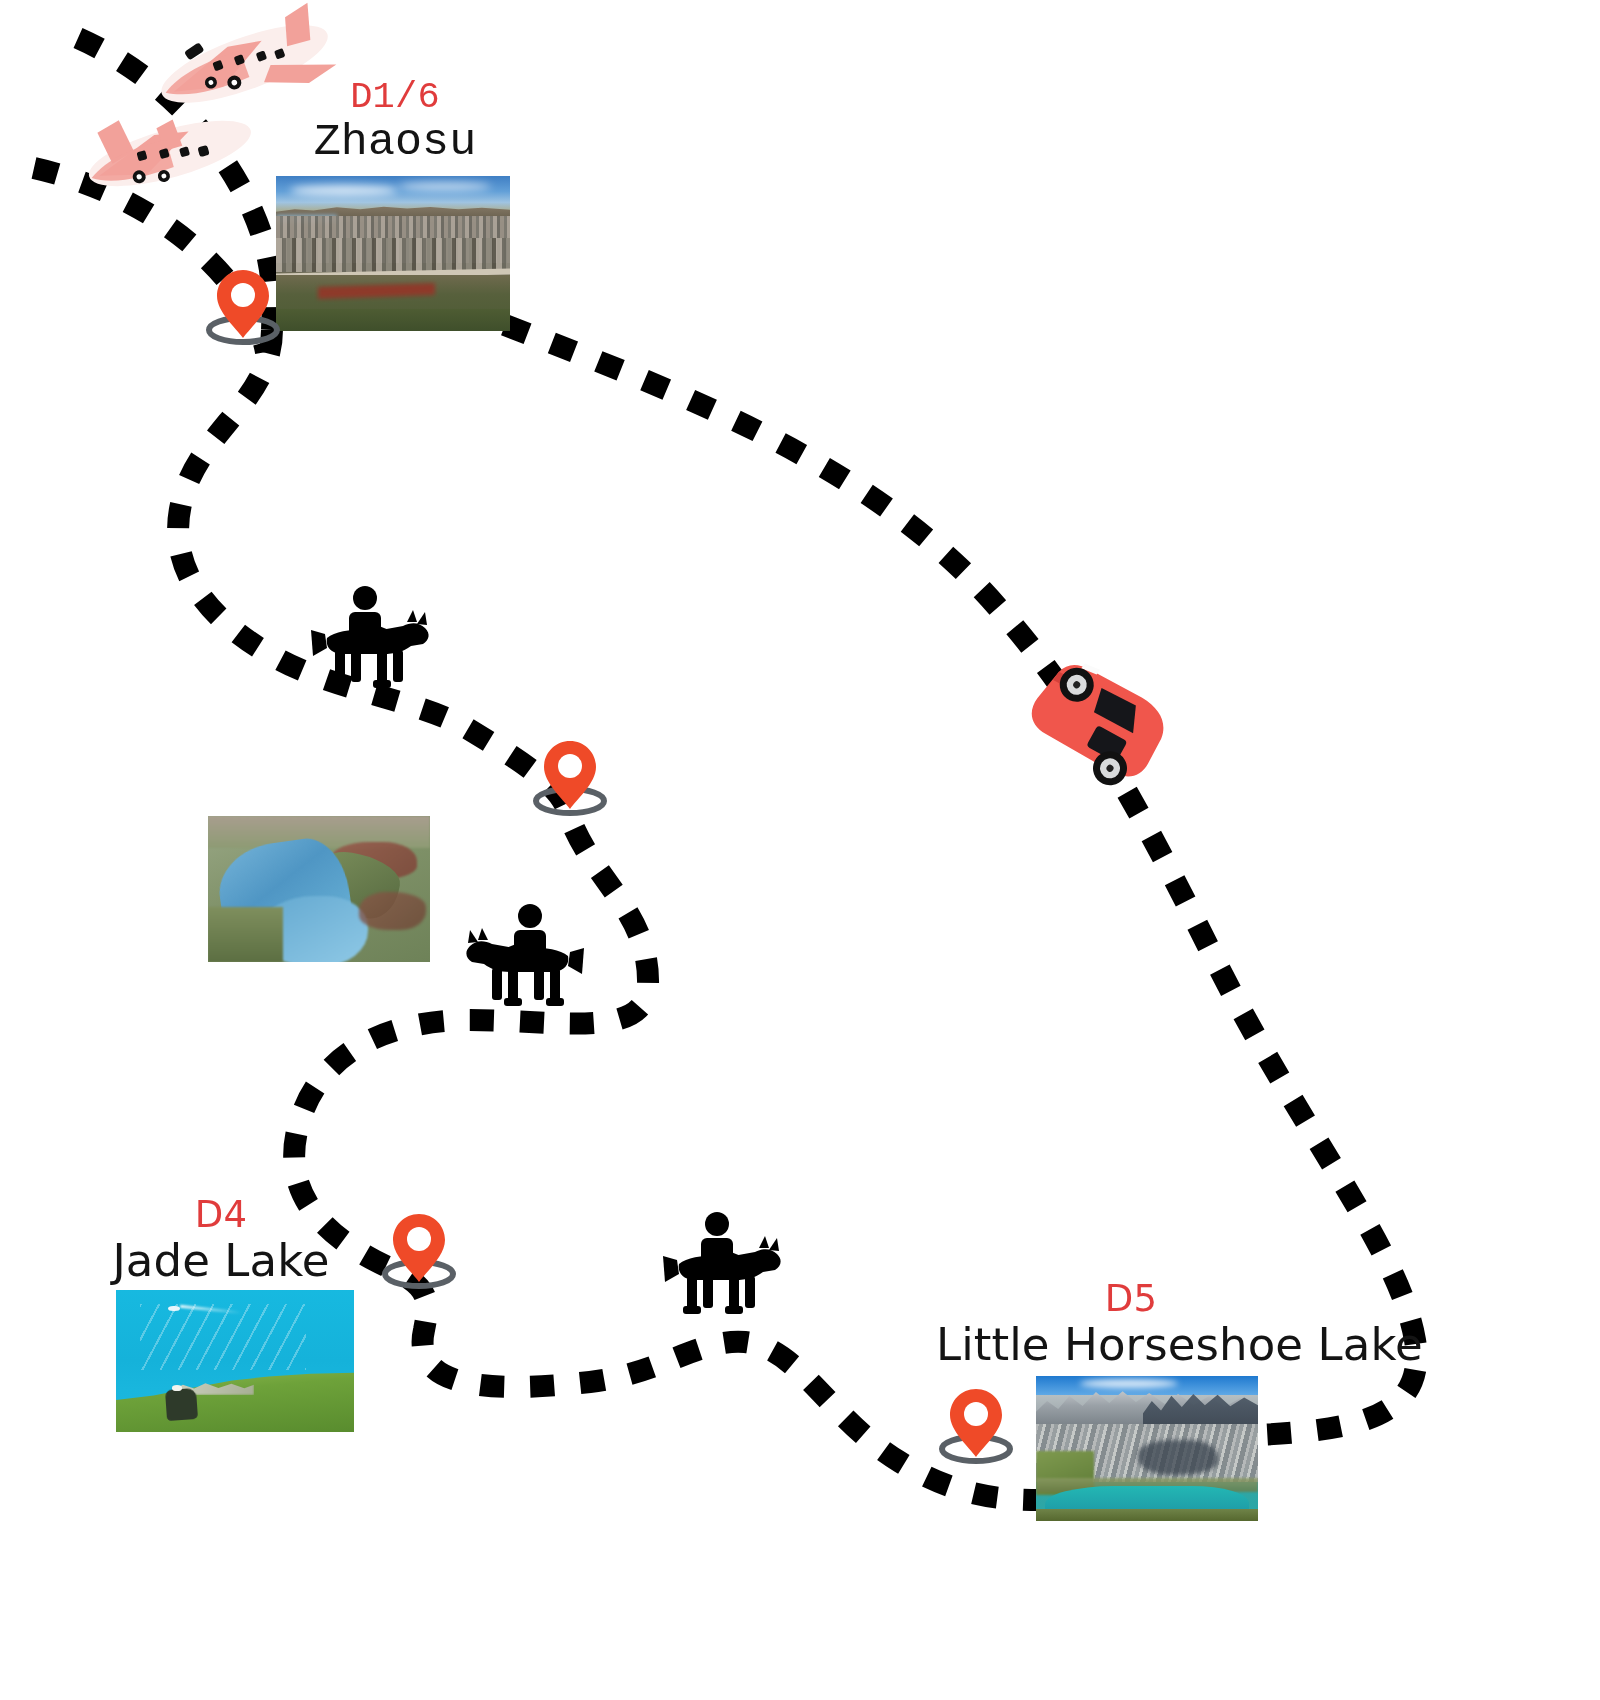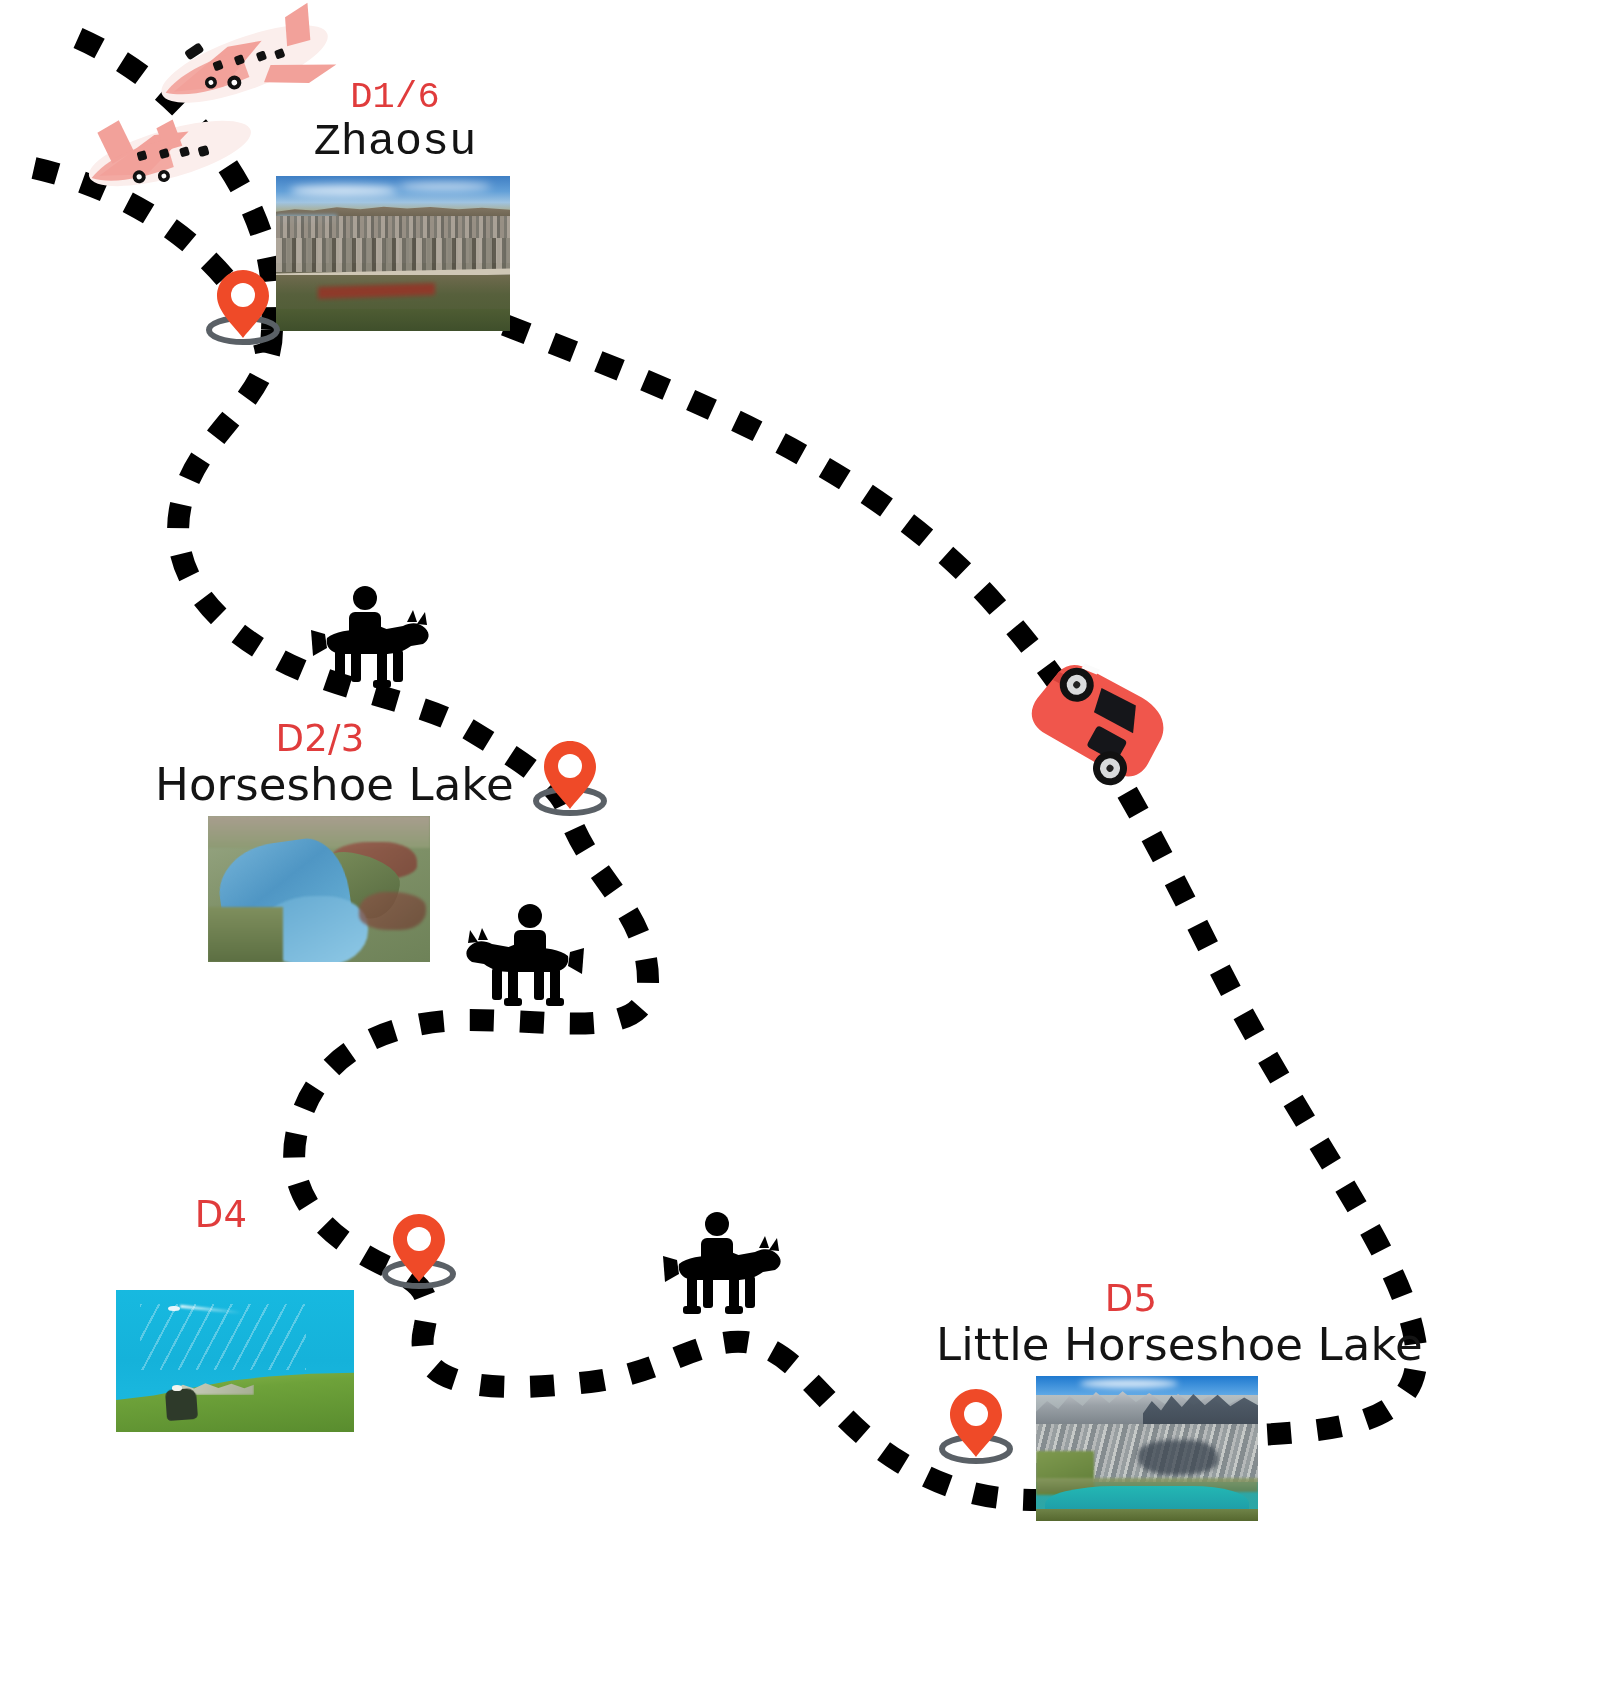--- a/index.html
+++ b/index.html
@@ -321,43 +321,40 @@
       <div class="grass"></div>
   </div>
   <div class="pin" style="left:200px;top:262px;width:86px;height:86px;">
     <svg viewBox="0 0 86 86" width="86" height="86">
       <ellipse cx="43" cy="68" rx="34" ry="12" fill="none" stroke="#5a6066" stroke-width="6"></ellipse>
       <path d="M43 8 C 28 8, 17 20, 17 34 C 17 50, 36 66, 43 76 C 50 66, 69 50, 69 34 C 69 20, 58 8, 43 8 Z" fill="#ef4a28"></path>
       <circle cx="43" cy="33" r="12" fill="#ffffff"></circle>
     </svg>
   </div>
 
-  <div class="stop" style="left:155px;top:720px;width:330px;">
-    <div class="day">D2/3</div>
-    <div class="place">Horseshoe Lake</div>
-  </div>
   <div class="photo ph-horseshoe" style="left:208px;top:816px;width:222px;height:146px;">
     <div class="ridge"></div>
       <div class="rock"></div>
       <div class="pen"></div>
     <div class="lk"></div>
       <div class="lk2"></div>
       <div class="rock2"></div>
       <div class="grn"></div>
   </div>
   <div class="pin" style="left:527px;top:733px;width:86px;height:86px;">
     <svg viewBox="0 0 86 86" width="86" height="86">
       <ellipse cx="43" cy="68" rx="34" ry="12" fill="none" stroke="#5a6066" stroke-width="6"></ellipse>
       <path d="M43 8 C 28 8, 17 20, 17 34 C 17 50, 36 66, 43 76 C 50 66, 69 50, 69 34 C 69 20, 58 8, 43 8 Z" fill="#ef4a28"></path>
       <circle cx="43" cy="33" r="12" fill="#ffffff"></circle>
     </svg>
   </div>
 
   <div class="stop" style="left:56px;top:1196px;width:330px;">
     <div class="day">D4</div>
+    <div class="place">Jade Lake</div>
   </div>
   <div class="photo ph-jade" style="left:116px;top:1290px;width:238px;height:142px;">
     <div class="wake"></div>
       <div class="boat"></div>
       <div class="boattail"></div>
     <div class="ridge"></div>
       <div class="rocks"></div>
       <div class="rider"></div>
       <div class="hat"></div>
   </div>

